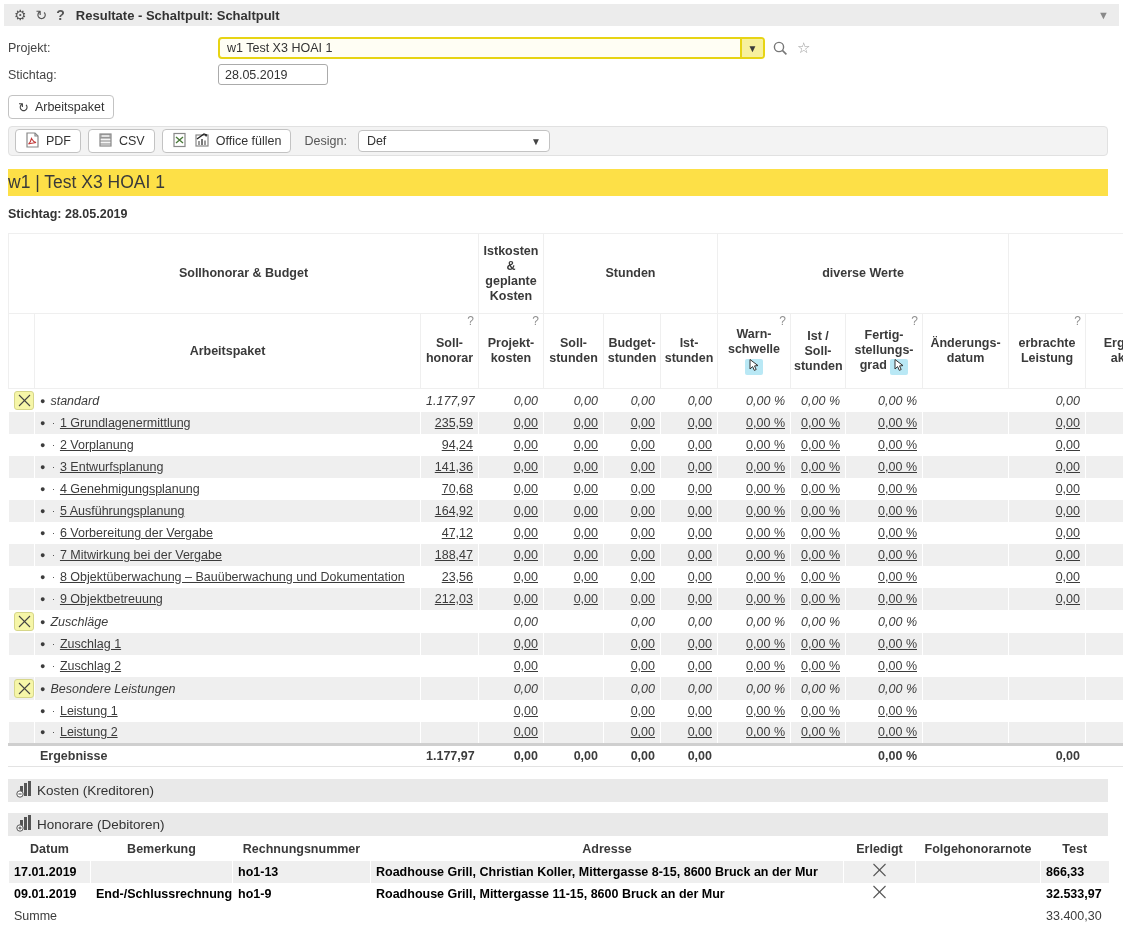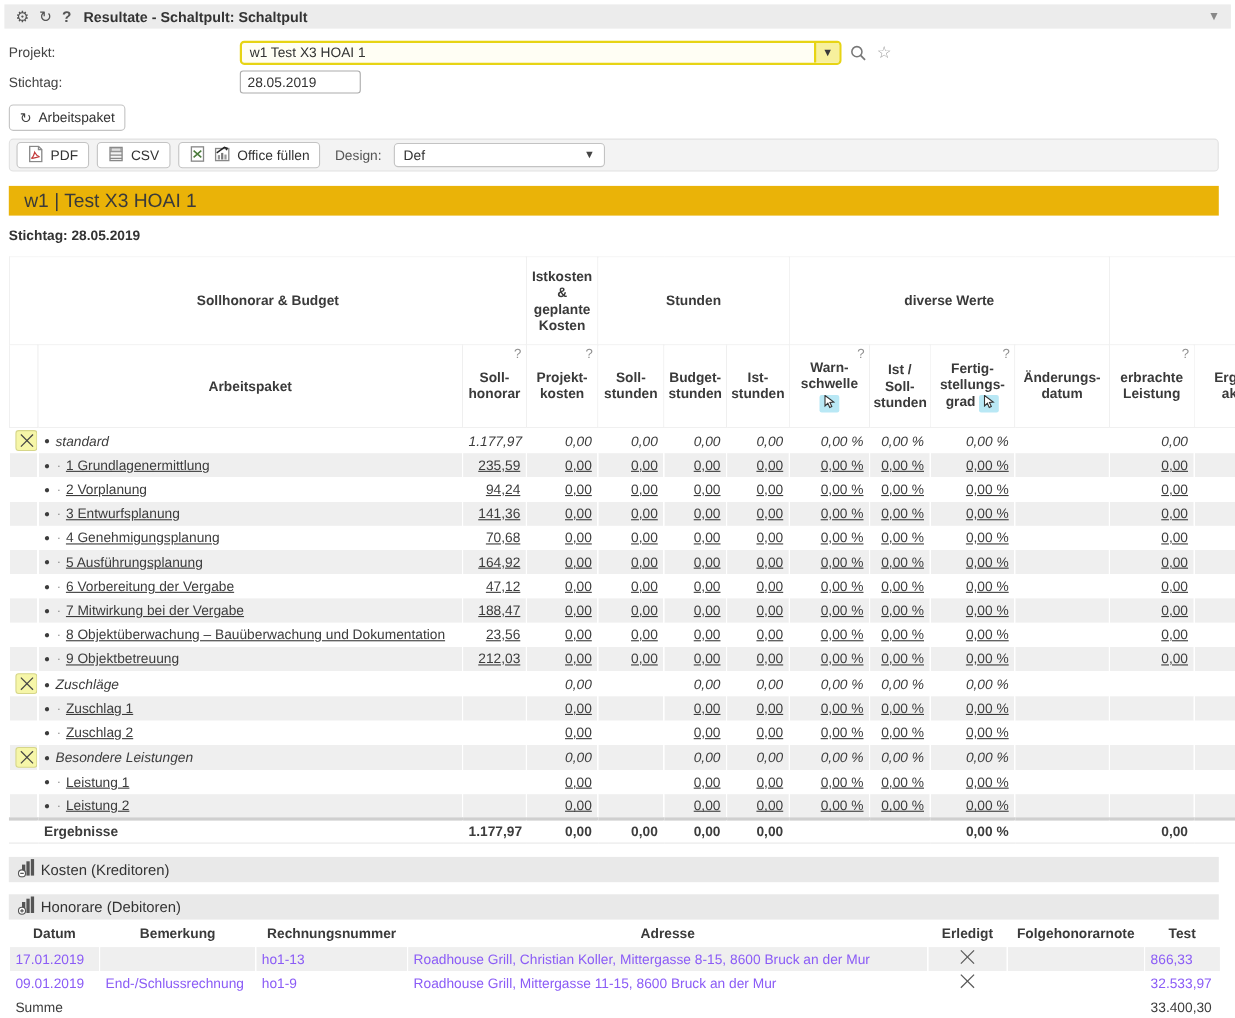--- a/index.html
+++ b/index.html
@@ -49,21 +49,21 @@
     padding:3px 6px; display:flex; align-items:center; gap:7px; height:30px;
   }
   .toolbar .dlabel { color:#555; margin:0 4px 0 6px; }
   .dropdown {
     width:192px; height:22px; background:#fff; border:1px solid #c3c3c3; border-radius:4px;
     display:flex; align-items:center; justify-content:space-between; padding:0 8px; color:#333;
   }
   .dropdown .caret { color:#444; font-size:10px; }
 
   .heading-bar {
-    margin:13px 15px 0 8px; background:#eab308; padding:3px 14px;
+    margin:13px 15px 0 8px; background:#fde047; padding:3px 0;
     font-size:17.5px; color:#3a3a3a; height:27px; line-height:21px;
   }
   .subtitle { margin:11px 0 0 8px; font-weight:bold; font-size:12.5px; color:#333; }
 
   .mt-wrap { margin:12px 0 0 8px; width:1115px; overflow:hidden; }
   table.mt { border-collapse:collapse; width:1167px; table-layout:fixed; }
   table.mt th {
     font-weight:bold; color:#3a3a3a; text-align:center; vertical-align:middle;
     border:1px solid #efefef; background:#fff; padding:2px 3px; position:relative;
     font-size:12.5px;
@@ -103,21 +103,21 @@
   table.dt { border-collapse:collapse; width:1100px; margin:2px 0 0 8px; table-layout:fixed; }
   table.dt th {
     font-weight:bold; color:#3a3a3a; text-align:center; padding:3px 5px; height:23px;
     border-left:1px solid #fff; font-size:12.5px;
   }
   table.dt td {
     padding:2px 5px; height:22px; line-height:16px; border-left:1px solid #fff;
     white-space:nowrap; overflow:hidden;
   }
   tr.dt-alt td { background:#efefef; }
-  .red { color:#8b5cf6; }
+  .red { color:#000000;font-weight:bold; }
   table.dt td.num { text-align:left; }
   table.dt td.ctr { text-align:center; }
   .erl-x { display:inline-block; }
 </style>
 </head>
 <body>
 
 <div class="topbar">
   <span class="ticon">⚙</span>
   <span class="ticon">↻</span>

